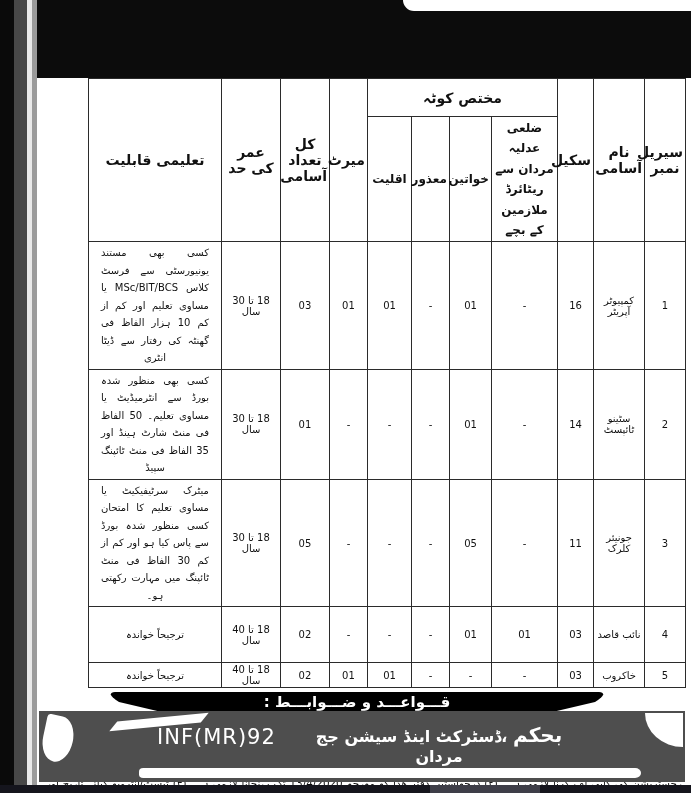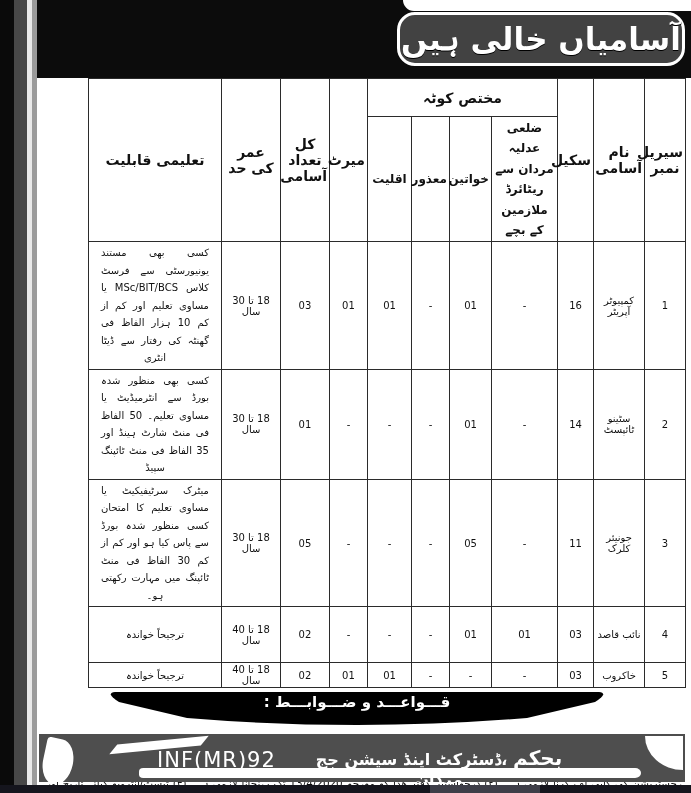--- a/index.html
+++ b/index.html
@@ -41,21 +41,21 @@
   .ribbon-zone { position:relative; height:40px; margin-top:2px; }
   .ribbon-svg { position:absolute; left:70px; top:0; }
   .ribbon-label { position:absolute; left:70px; top:3px; width:500px; text-align:center; color:#ffffff;
                   font-weight:bold; font-size:15px; direction:rtl; letter-spacing:2px; }
 
   
   .rules { direction:rtl; margin:4px 9px 0 9px; height:216px; overflow:hidden; }
   .rules p { font-size:10.4px; line-height:19.6px; text-align:justify; color:#0e0e0e; }
 
   
-  .footer { position:absolute; left:2px; right:6px; bottom:3px; height:48px; background:#4e4e4e; overflow:hidden; }
+  .footer { position:absolute; left:2px; right:6px; bottom:3px; height:71px; background:#4e4e4e; overflow:hidden; }
   .f-blob-left { position:absolute; left:4px; top:5px; width:30px; height:46px; background:#ffffff;
                  border-radius:4px 60% 60% 60%; transform:rotate(12deg); }
   .f-diag { position:absolute; left:78px; top:6px; width:84px; height:10px; background:#ffffff; transform:skewX(-42deg) rotate(-6deg); }
   .f-notch-right { position:absolute; right:2px; top:2px; width:38px; height:34px; background:#ffffff; border-radius:0 0 0 100%; }
   .f-swoosh { position:absolute; left:100px; right:44px; bottom:4px; height:10px; background:#ffffff;
               border-radius:10px 14px 14px 10px / 9px 12px 12px 9px; }
   .f-ref { position:absolute; left:118px; top:14px; color:#ffffff; font-size:21px; letter-spacing:1px; }
   .f-byorder { position:absolute; left:260px; top:12px; width:280px; text-align:center; direction:rtl; color:#ffffff; }
   .f-byorder .b1 { font-weight:bold; font-size:20px;margin-top:7px; }
   .f-byorder .b2 { font-weight:bold; font-size:16px; }
@@ -70,23 +70,20 @@
 <div>
   <div class="edge edge-black"></div>
   <div class="edge edge-darkgray"></div>
   <div class="edge edge-white"></div>
   <div class="edge edge-gray"></div>
 
   <div class="ad">
 
     <div class="header">
       <div class="top-right-white"></div>
-      <div class="title-bubble">
-        <span>آسامیاں خالی ہیں</span>
-      </div>
     </div>
 
     <div class="table-wrap">
       <table>
         <colgroup>
           <col style="width:41px">
             <col style="width:51px">
             <col style="width:36px">
           <col style="width:66px">
             <col style="width:42px">

